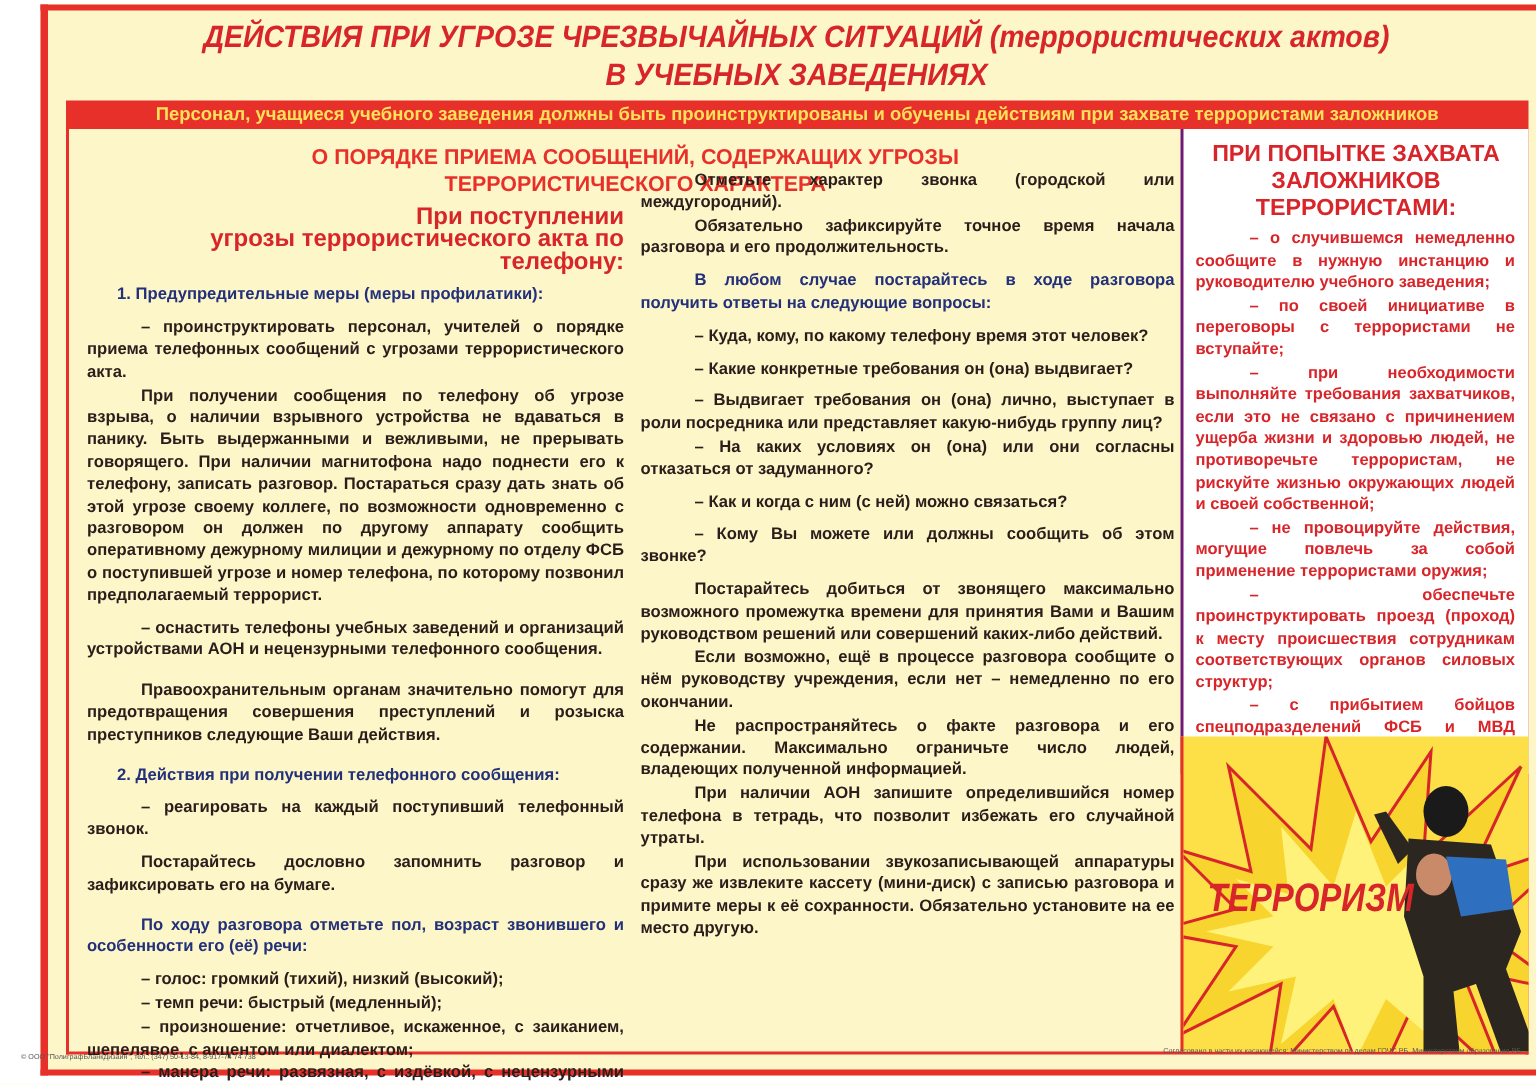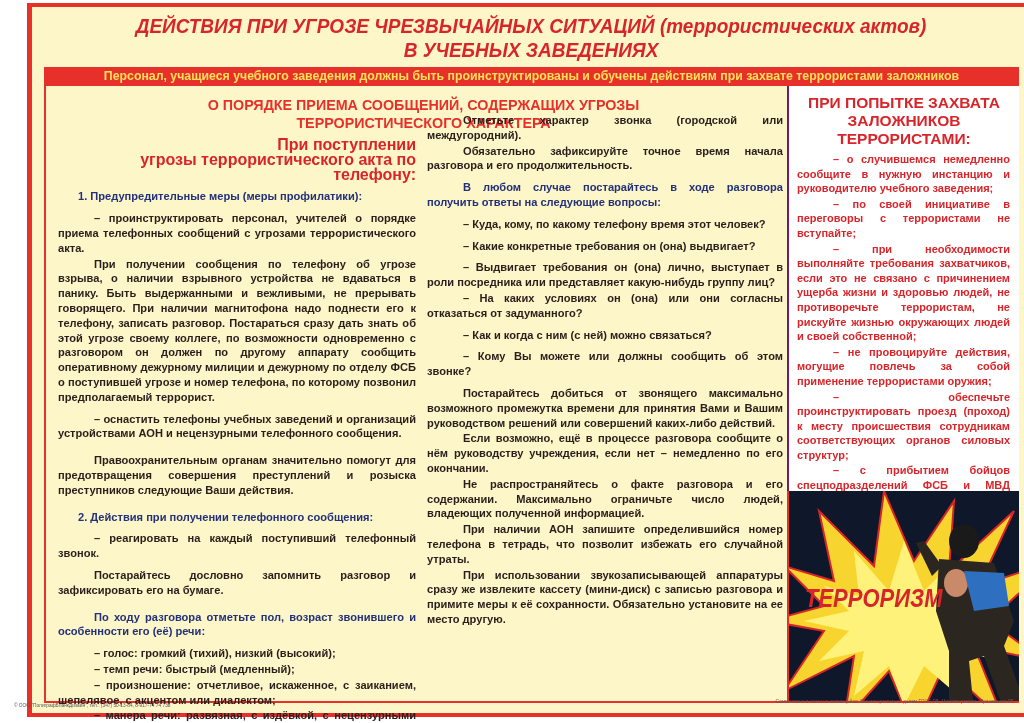--- a/index.html
+++ b/index.html
@@ -13,21 +13,21 @@
   .col p{margin:0 0 7px 0;text-indent:36px;}
   .col p.tight{margin-bottom:1px;}
   .col .sub{color:#d8252a;text-align:right;text-indent:0;font-size:16px;}
   .col .blue{color:#23307a;}
   .col1{left:12px;top:52px;width:358px;}
   .col2{left:381px;top:27px;width:356px;}
   .right{position:absolute;left:741px;top:0px;width:232px;height:430px;background:#ffffff;border-left:2px solid #701a75;box-sizing:border-box;}
   .right h2{margin:8px 0 4px 0;text-align:center;color:#d8252a;font-size:15.5px;line-height:18px;font-weight:bold;}
   .right .items{padding:0 9px 0 8px;color:#d8252a;font-weight:bold;font-size:11px;line-height:14.6px;text-align:justify;}
   .right .items p{margin:0 0 1px 0;text-indent:36px;}
-  .art{position:absolute;left:741px;top:405px;width:232px;height:210px;background:#0f172a;border-left:2px solid #e8302a;box-sizing:border-box;overflow:hidden;text-decoration:underline;}
+  .art{position:absolute;left:741px;top:405px;width:232px;height:210px;background:#fde047;border-left:2px solid #e8302a;box-sizing:border-box;overflow:hidden;text-decoration:underline;}
   .art svg{position:absolute;left:-25px;top:-20px;}
   .footer-left{position:absolute;left:14px;top:703px;font-size:4.8px;color:#555;white-space:nowrap;}
   .footer-right{position:absolute;right:10px;top:699px;font-size:4.8px;color:#555;white-space:nowrap;}
 </style>
 </head>
 <body>
 
 <div class="poster">
   <div class="title">
     <div>ДЕЙСТВИЯ ПРИ УГРОЗЕ ЧРЕЗВЫЧАЙНЫХ СИТУАЦИЙ (террористических актов)</div>

